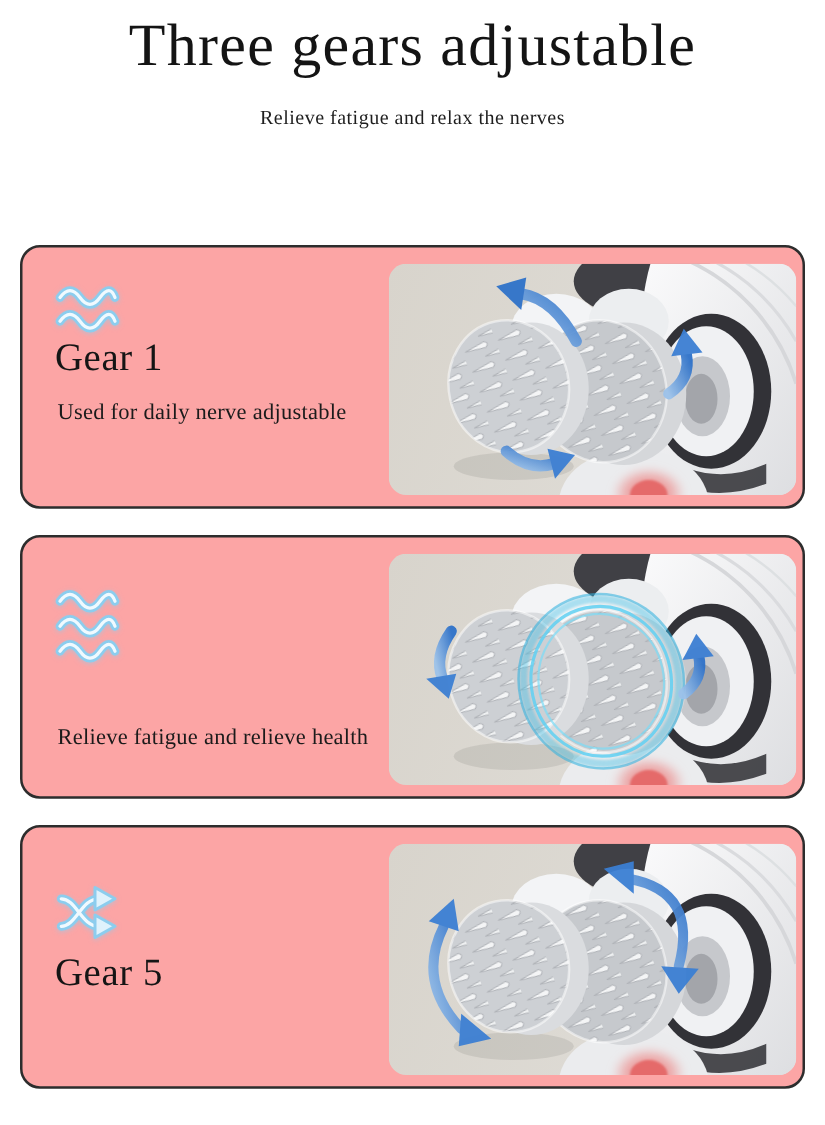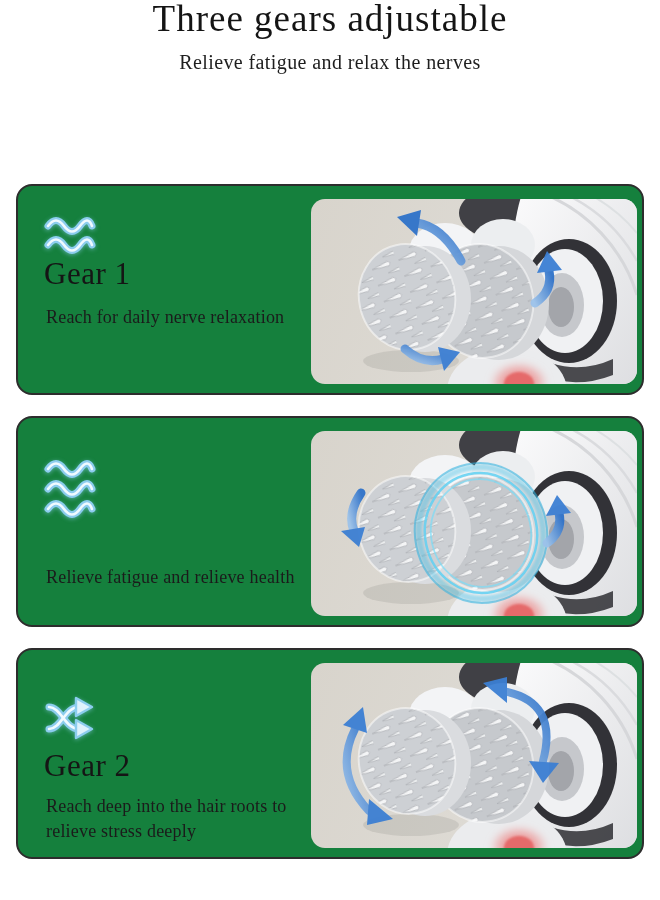--- a/index.html
+++ b/index.html
@@ -6,35 +6,35 @@
   body{
     width:660px;height:900px;
     background:#ffffff;
     font-family:"Liberation Serif","DejaVu Serif",serif;
     color:#161616;
     overflow:hidden;
     position:relative;
   }
   .header{height:184px;text-align:center;}
   .title{
-    margin:0;
-    font-size:37px;font-weight:500;letter-spacing:1px;
+    margin:12px;
+    font-size:48px;font-weight:500;letter-spacing:1px;
     color:#141414;line-height:1.05;
   }
   .subtitle{
-    margin:12px 0 0 0;
-    font-size:20px;letter-spacing:.4px;color:#1e1e1e;
+    margin:24px 0 0 0;
+    font-size:16px;letter-spacing:.4px;color:#1e1e1e;
   }
   .card{
     position:relative;
     width:628px;height:211px;
     margin:0 auto 21px auto;
     border:2px solid #2d2d2d;
     border-radius:16px;
-    background:#15803d;
+    background:#fca5a5;
     box-sizing:border-box;
   }
   .gear-icon{position:absolute;left:24px;filter:drop-shadow(0 1px 2px rgba(140,205,238,.55));}
   .card-1 .gear-icon{top:26px;width:56px;height:48px;}
   .card-2 .gear-icon{top:38px;width:58px;height:68px;}
   .card-3 .gear-icon{top:38px;width:56px;height:62px;}
   .gear-title{
     position:absolute;left:26px;margin:0;
     font-size:31px;font-weight:500;color:#151515;letter-spacing:.5px;line-height:1;
   }
@@ -131,21 +131,21 @@
 <div class="card card-1">
   <svg class="gear-icon" viewBox="0 0 56 48">
     <g fill="none" stroke-linecap="round">
       <path d="M6 14 q 8 -11 16 0 t 16 0 t 12 0" stroke="#8ccdee" stroke-width="7"></path>
       <path d="M6 14 q 8 -11 16 0 t 16 0 t 12 0" stroke="#f0faff" stroke-width="2.6"></path>
       <path d="M6 33 q 8 -11 16 0 t 16 0 t 12 0" stroke="#8ccdee" stroke-width="7"></path>
       <path d="M6 33 q 8 -11 16 0 t 16 0 t 12 0" stroke="#f0faff" stroke-width="2.6"></path>
     </g>
   </svg>
   <h2 class="gear-title">Gear 1</h2>
-  <p class="gear-desc">Reach for daily nerve relaxation</p>
+  <p class="gear-desc">Used for daily nerve adjustable</p>
   <div class="panel">
     <svg class="scene" viewBox="0 0 326 185" preserveAspectRatio="none">
       <rect x="0" y="0" width="326" height="185" fill="url(#bgGrad)"></rect>
       <use href="#massager"></use>
       <g opacity="0.95">
         <path d="M150 62 Q 132 28 106 24" fill="none" stroke="url(#arrowGrad)" stroke-width="9" stroke-linecap="round"></path>
         <polygon points="86,18 110,11 106,37" fill="#2f72c9"></polygon>
         <path d="M224 104 Q 242 92 238 72" fill="none" stroke="url(#arrowGrad)" stroke-width="9" stroke-linecap="round"></path>
         <polygon points="236,52 226,74 251,71" fill="#3c7fd3"></polygon>
         <path d="M94 150 Q 112 166 132 160" fill="none" stroke="url(#arrowGrad)" stroke-width="9" stroke-linecap="round"></path>
@@ -191,22 +191,21 @@
   <svg class="gear-icon" viewBox="0 0 56 50">
     <g fill="none" stroke-linecap="round" stroke-linejoin="round">
       <path d="M7 13 C 19 13 23 35 37 35" stroke="#8ccdee" stroke-width="7"></path>
       <path d="M7 35 C 19 35 23 13 37 13" stroke="#8ccdee" stroke-width="7"></path>
       <path d="M7 13 C 19 13 23 35 37 35" stroke="#f0faff" stroke-width="2.6"></path>
       <path d="M7 35 C 19 35 23 13 37 13" stroke="#f0faff" stroke-width="2.6"></path>
       <polygon points="50,13 34,4 34,22" fill="#dff2fc" stroke="#8ccdee" stroke-width="2.4"></polygon>
       <polygon points="50,35 34,26 34,44" fill="#dff2fc" stroke="#8ccdee" stroke-width="2.4"></polygon>
     </g>
   </svg>
-  <h2 class="gear-title">Gear 2</h2>
-  <p class="gear-desc">Reach deep into the hair roots to relieve stress deeply</p>
+  <h2 class="gear-title">Gear 5</h2>
   <div class="panel">
     <svg class="scene" viewBox="0 0 326 185" preserveAspectRatio="none">
       <rect x="0" y="0" width="326" height="185" fill="url(#bgGrad)"></rect>
       <use href="#massager"></use>
       <g opacity="0.95">
         <path d="M44 66 Q 22 110 58 148" fill="none" stroke="url(#arrowGrad)" stroke-width="8" stroke-linecap="round"></path>
         <polygon points="52,44 32,62 56,70" fill="#3c7fd3"></polygon>
         <polygon points="82,156 58,136 56,162" fill="#3c7fd3"></polygon>
         <path d="M192 28 Q 248 38 232 98" fill="none" stroke="url(#arrowGrad)" stroke-width="8" stroke-linecap="round"></path>
         <polygon points="172,20 196,14 196,40" fill="#3c7fd3"></polygon>

